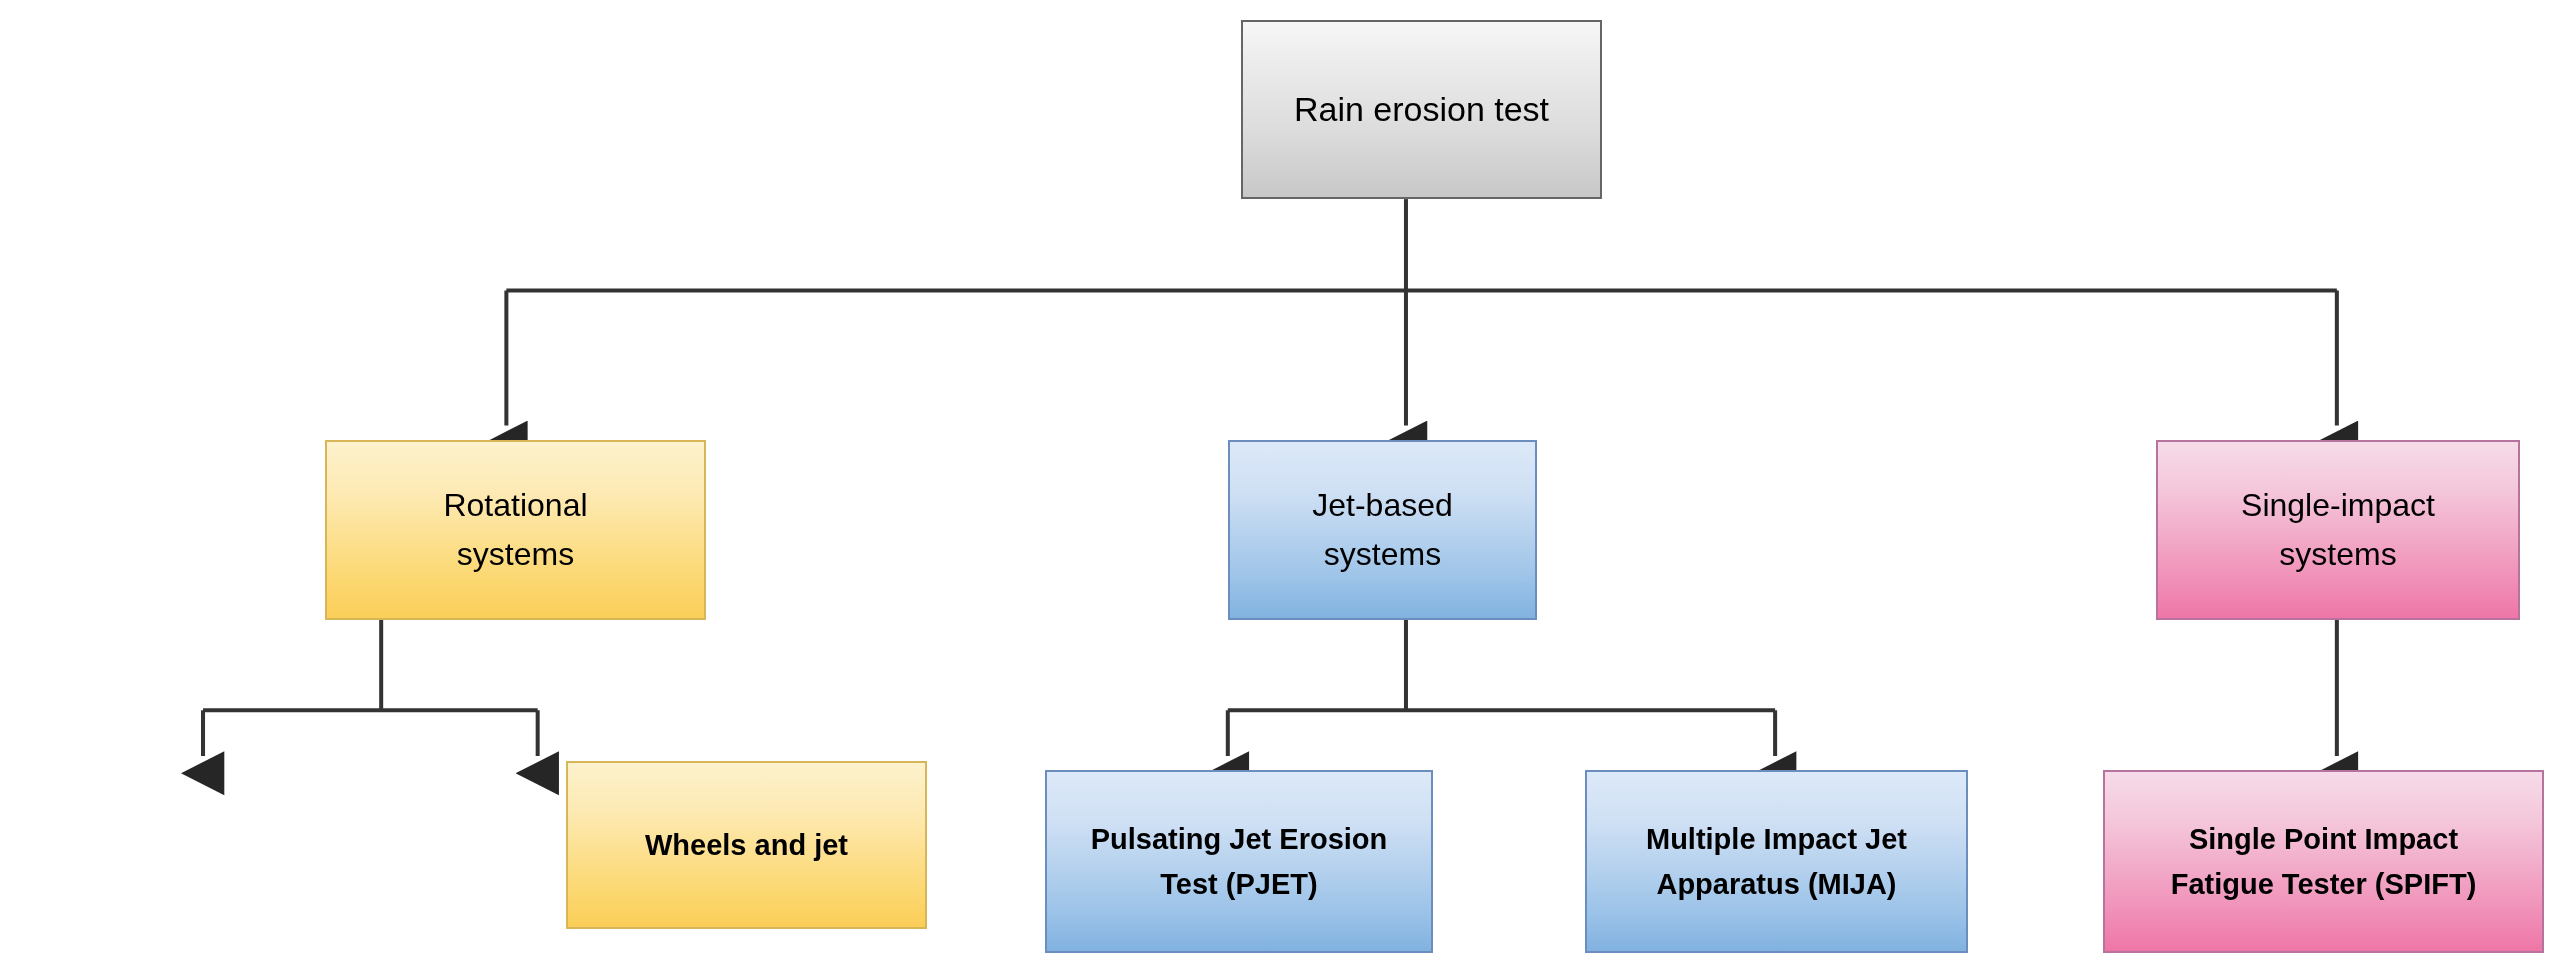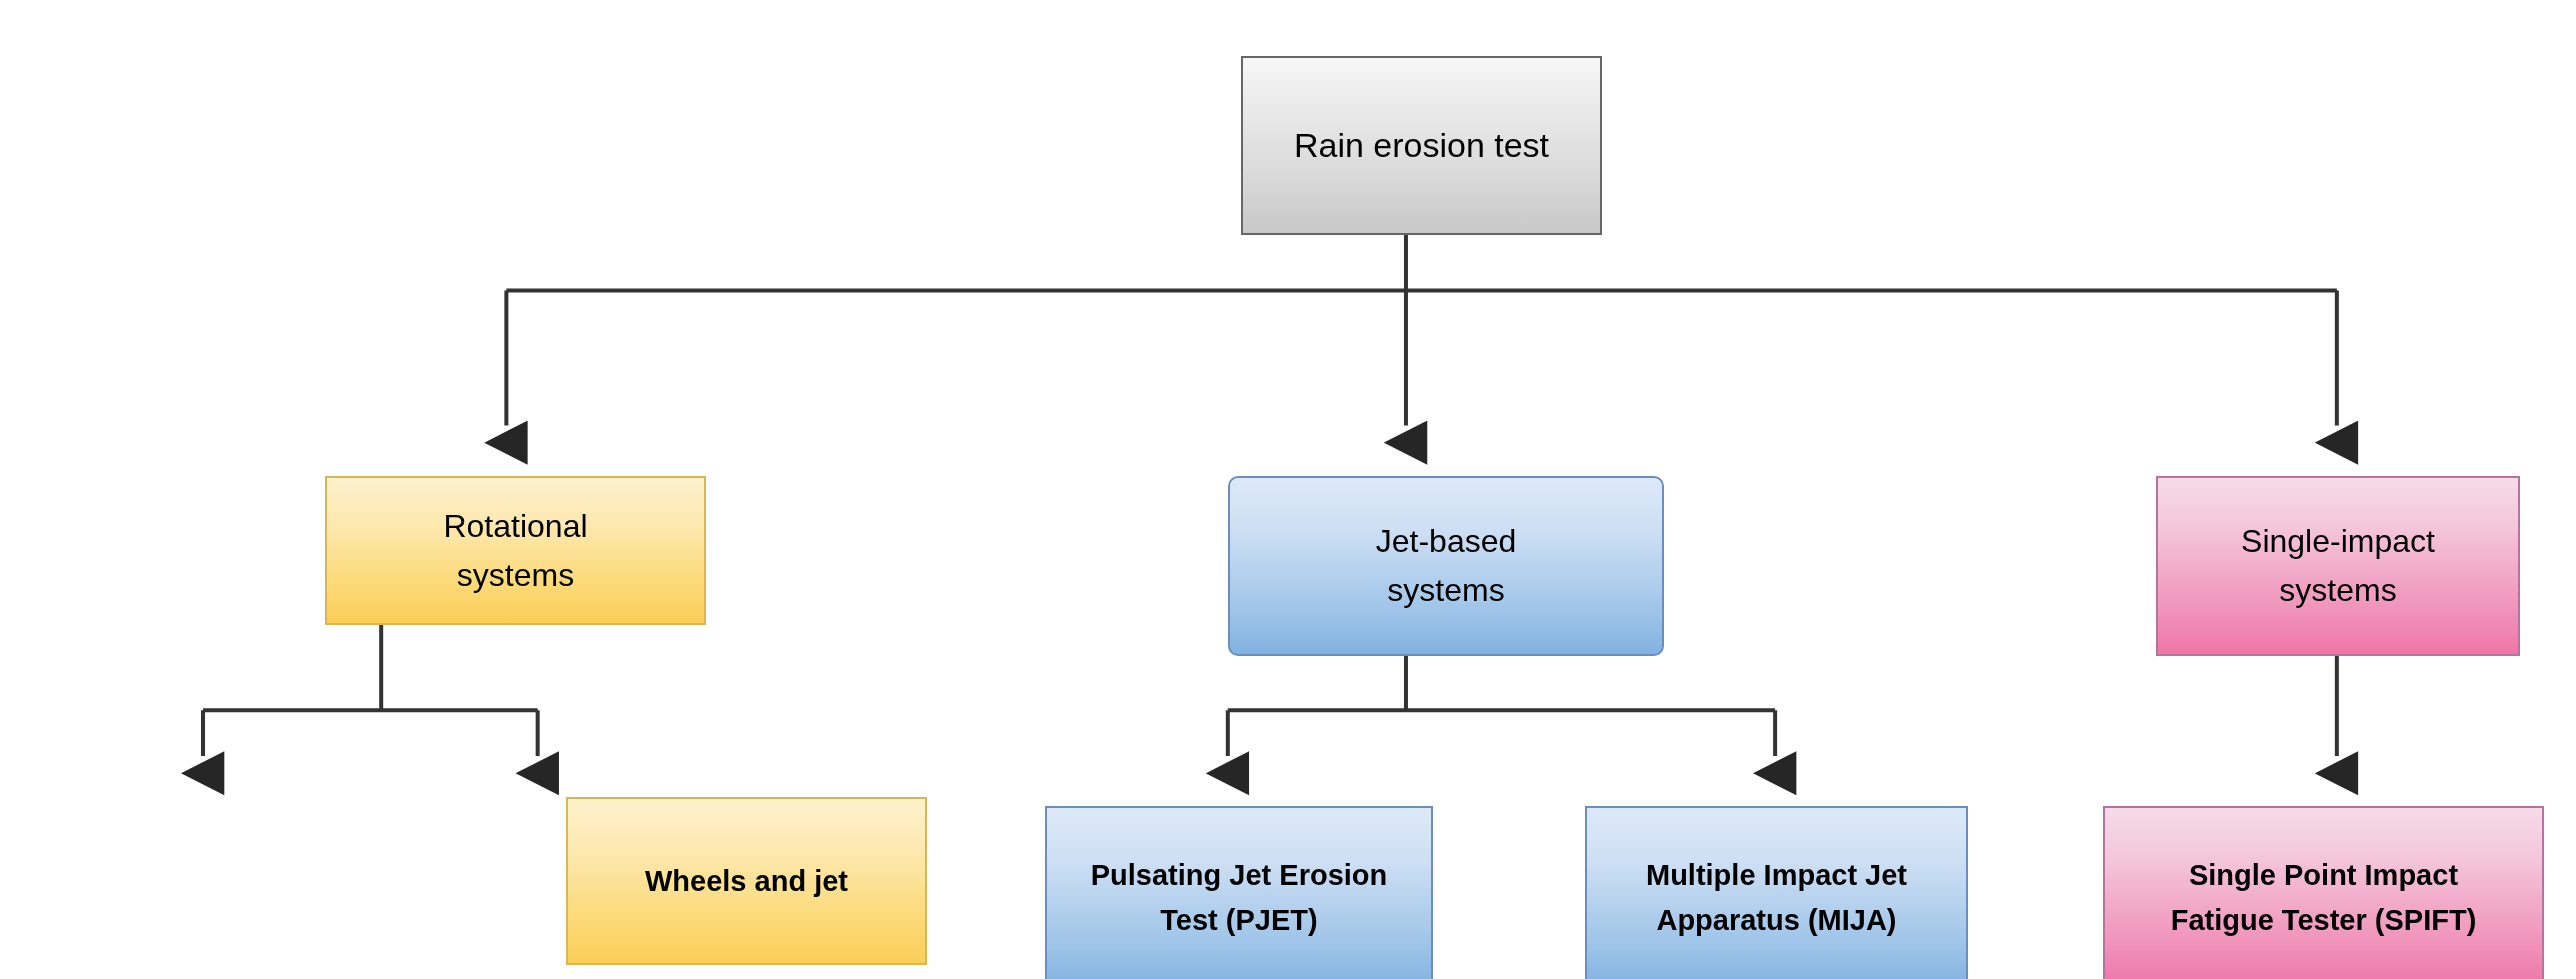--- a/index.html
+++ b/index.html
@@ -31,21 +31,20 @@
     position: absolute;
     box-sizing: border-box;
     display: flex;
     align-items: center;
     justify-content: center;
     text-align: center;
     line-height: 1.52;
     color: #000000;
     white-space: pre-line;
     padding: 12px 8px;
-    margin-top: 36px;
   }
 
   
   .node.root {
     background: linear-gradient(180deg, #f7f7f7 0%, #eeeeee 18%, #dcdcdc 62%, #c8c8c8 100%);
     border: 2.4px solid #666666;
     font-size: 34px;
     font-weight: 400;
   }
 
@@ -113,26 +112,26 @@
       <path d="M 2212,885 L 2212,942" marker-end="url(#arrowhead)"></path>
 
       <path d="M 2912,772 L 2912,942" marker-end="url(#arrowhead)"></path>
     </g>
   </svg>
 
   <div class="node root" style="left:1241px; top:20px; width:361px; height:179px;">
     <span class="label">Rain erosion test</span>
   </div>
 
-  <div class="node cat-yellow level2" style="left:325px; top:440px; width:381px; height:149px;text-align:center;">
+  <div class="node cat-yellow level2" style="left:325px; top:440px; width:381px; height:180px;text-align:center;">
     <span class="label">Rotational
 systems</span>
   </div>
 
-  <div class="node cat-blue level2" style="left:1228px; top:440px; width:436px; height:180px;border-radius:10px;">
+  <div class="node cat-blue level2" style="left:1228px; top:440px; width:309px; height:180px;">
     <span class="label">Jet-based
 systems</span>
   </div>
 
   <div class="node cat-pink level2" style="left:2156px; top:440px; width:364px; height:180px;">
     <span class="label">Single-impact
 systems</span>
   </div>
 
 

